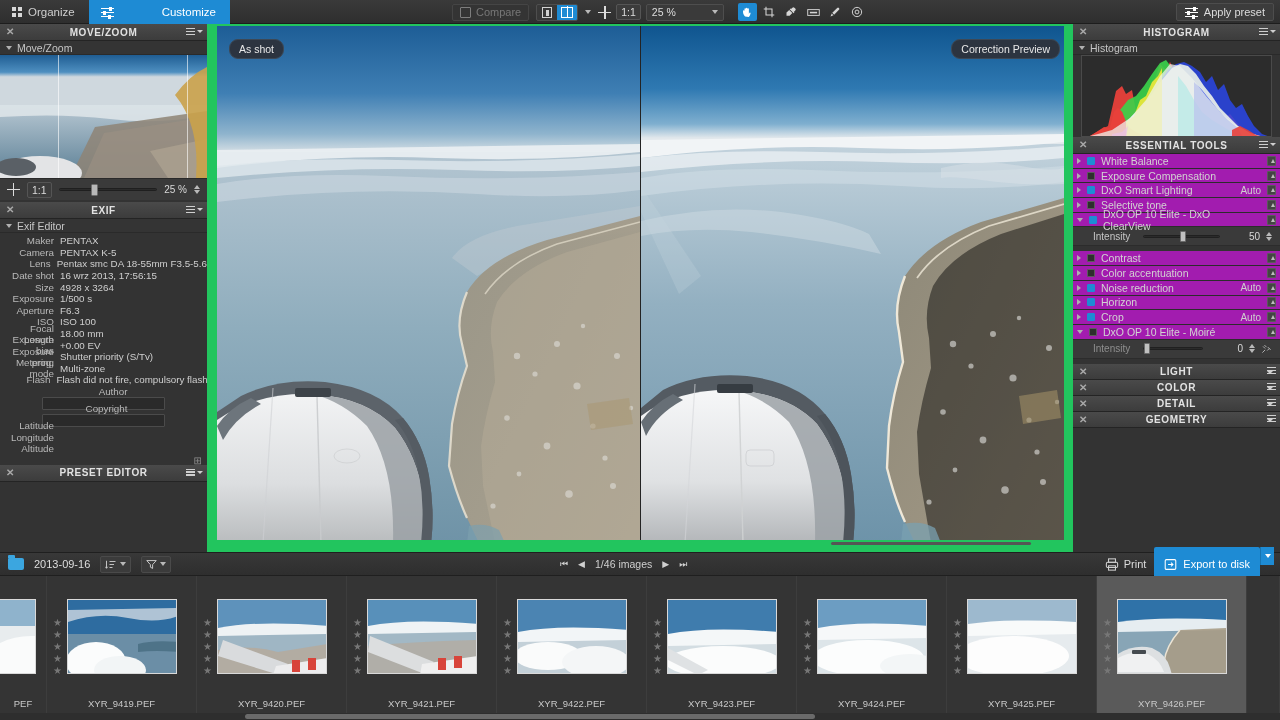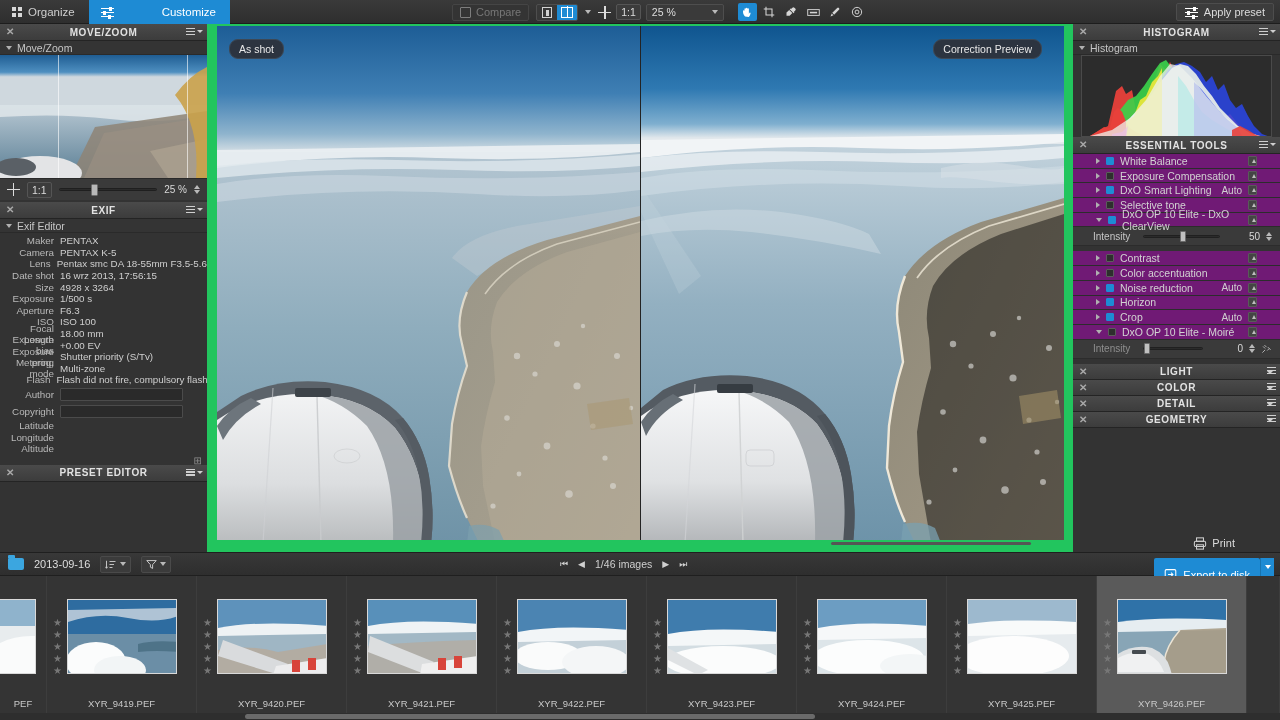--- a/index.html
+++ b/index.html
@@ -121,60 +121,60 @@
   .stepper { display:flex; flex-direction:column; gap:1px; }
   .stepper i { width:0;height:0;border-left:3px solid transparent;border-right:3px solid transparent; display:block;}
   .stepper i.up { border-bottom:4px solid #b9b9b9; }
   .stepper i.dn { border-top:4px solid #b9b9b9; }
 
   
   .exif-body { background:#333; padding: 2px 0 0 0; }
   .exif-row { display:flex; height:11.6px; align-items:center; font-size:9.8px; }
   .exif-row .k { width:60px; text-align:right; color:#b9b9b9; padding-right:6px; }
   .exif-row .v { color:#cfcfcf; white-space:nowrap; overflow:hidden; }
-  .exif-row.field { height:17px; }
+  .exif-row.field { height:17px;flex-direction:column; }
   .exif-input {
     width:123px; height:13px; background:#2a2a2a; border:1px solid #4b4b4b; border-radius:1px;
   }
   .exif-foot { height:10px; position:relative; }
   .exif-foot .plus { position:absolute; right:5px; top:0; color:#8d8d8d; font-size:10px; }
 
   
   .viewer { position:absolute; left:207px; top:24px; right:207px; bottom:168px; background:#22c55e; }
   .pane { position:absolute; top:2px; bottom:12px; width:423px; overflow:hidden; }
   .pane.left { left:10px; }
   .pane.right { left:434px; }
   .divider { position:absolute; left:433px; top:2px; bottom:12px; width:1px; background:#232323; z-index:5;}
   .badge {
     position:absolute; top:13px; z-index:6;
     background:#2c3440; color:#e8e8e8; border-radius:9px;
     padding:3px 9px; font-size:10.5px; border:1px solid #3d4855;
   }
   .pane.left .badge { left:12px; }
-  .pane.right .badge { right:22px; }
+  .pane.right .badge { right:4px; }
   .vscroll { position:absolute; left:424px; right:0; bottom:6px; height:4px; }
   .vscroll-thumb { position:absolute; left:200px; width:200px; height:3px; background:#555; border-radius:2px; }
 
   
   .photoA, .photoB { position:absolute; inset:0; }
 
   
   .right-col { position:absolute; right:0; top:24px; width:207px; bottom:0; background:#333; }
   .hist-body { background:#333; }
   .rgbline { text-align:right; font-size:9.5px; color:#cfcfcf; padding:4px 6px 3px 0; display:flex; justify-content:flex-end; align-items:center; gap:6px;}
   .swatch { width:13px;height:13px;background:#b3b1ad;border:1px solid #6e6e6e;}
   .hist-plot { margin:0 8px; height:82px; background:#2a2a2a; border:1px solid #4a4a4a; position:relative; overflow:hidden;}
   .hist-foot { height:20px; display:flex; align-items:center; padding:0 10px; gap:5px; }
   .chan { width:24px; height:13px; display:flex; align-items:center; justify-content:center; font-size:9.5px; color:#d6d6d6; border-radius:2px;}
   .chan.on { background:#1e8bd4; color:#fff; width:27px;}
 
   .tool-row {
-    height:14.7px; display:flex; align-items:center; gap:6px; padding:0 23px;
+    height:14.7px; display:flex; align-items:center; gap:6px; padding:0 4px;
     border-bottom:1px solid #2c2c2c; font-size:10.5px; color:#d2d2d2;
-    background:#701a75;
+    background:#a21caf;
     justify-content:flex-end;
   }
   .chk { width:8px;height:8px;border:1px solid #5c5c5c;background:#2e2e2e;border-radius:1px; }
   .chk.on { background:#1e8bd4; border-color:#1e8bd4; }
   .tool-row .nm { flex:1; }
   .tool-row .auto { color:#cfcfcf; font-size:10px; }
   .rbtn { width:9px;height:10px;border:1px solid #5a5a5a;background:#444;border-radius:1px; position:relative;}
   .rbtn:after{ content:"";position:absolute;left:3px;top:2px;width:0;height:0;border-left:2.5px solid transparent;border-right:2.5px solid transparent;border-bottom:4px solid #bdbdbd;}
   .slider-row { height:19px; display:flex; align-items:center; gap:6px; padding:0 8px 0 20px; background:#3a3a3a; border-bottom:1px solid #2c2c2c;}
   .slider-row .lbl { width:44px; font-size:10px; color:#c6c6c6;}
@@ -195,21 +195,21 @@
     position:absolute; left:0; right:0; bottom:144px; height:24px;
     background:linear-gradient(#383838,#2e2e2e); border-top:1px solid #1f1f1f; border-bottom:1px solid #1f1f1f;
     display:flex; align-items:center;
   }
   .folder-ic { width:16px;height:12px;background:#3ba6e0;border-radius:1px 2px 2px 2px; position:relative; margin-left:8px;}
   .folder-ic:before{content:"";position:absolute;top:-3px;left:0;width:7px;height:3px;background:#3ba6e0;border-radius:1px 1px 0 0;}
   .bb-title { margin-left:10px; font-size:11px; color:#dedede; }
   .bb-btn { margin-left:10px; display:flex; align-items:center; gap:3px; height:17px; padding:0 4px; border:1px solid #4a4a4a; border-radius:2px; background:#3b3b3b;}
   .nav { position:absolute; left:560px; display:flex; align-items:center; gap:10px; font-size:10.5px; color:#cfcfcf;}
   .navbtn { color:#d0d0d0; font-size:9px; }
-  .right-actions { position:absolute; right:6px; display:flex; align-items:center; gap:8px;flex-direction:column; }
+  .right-actions { position:absolute; right:6px; display:flex; align-items:center; gap:8px; }
   .print-btn { display:flex; align-items:center; gap:5px; font-size:11px; color:#dcdcdc;}
   .export-btn {
     display:flex; align-items:center; gap:6px; height:34px; padding:0 10px;
     background:#1e8bd4; color:#fff; font-size:11px; border-radius:2px;
   }
   .export-caret { height:18px; width:14px; background:#1e8bd4; display:flex;align-items:center;justify-content:center;border-left:1px solid #1774b1;}
 
   .filmstrip { position:absolute; left:0; right:0; bottom:0; height:144px; background:#2e2e2e; }
   .thumbs { position:absolute; left:0; top:0; right:0; height:137px; display:flex; }
   .thumb-cell {

